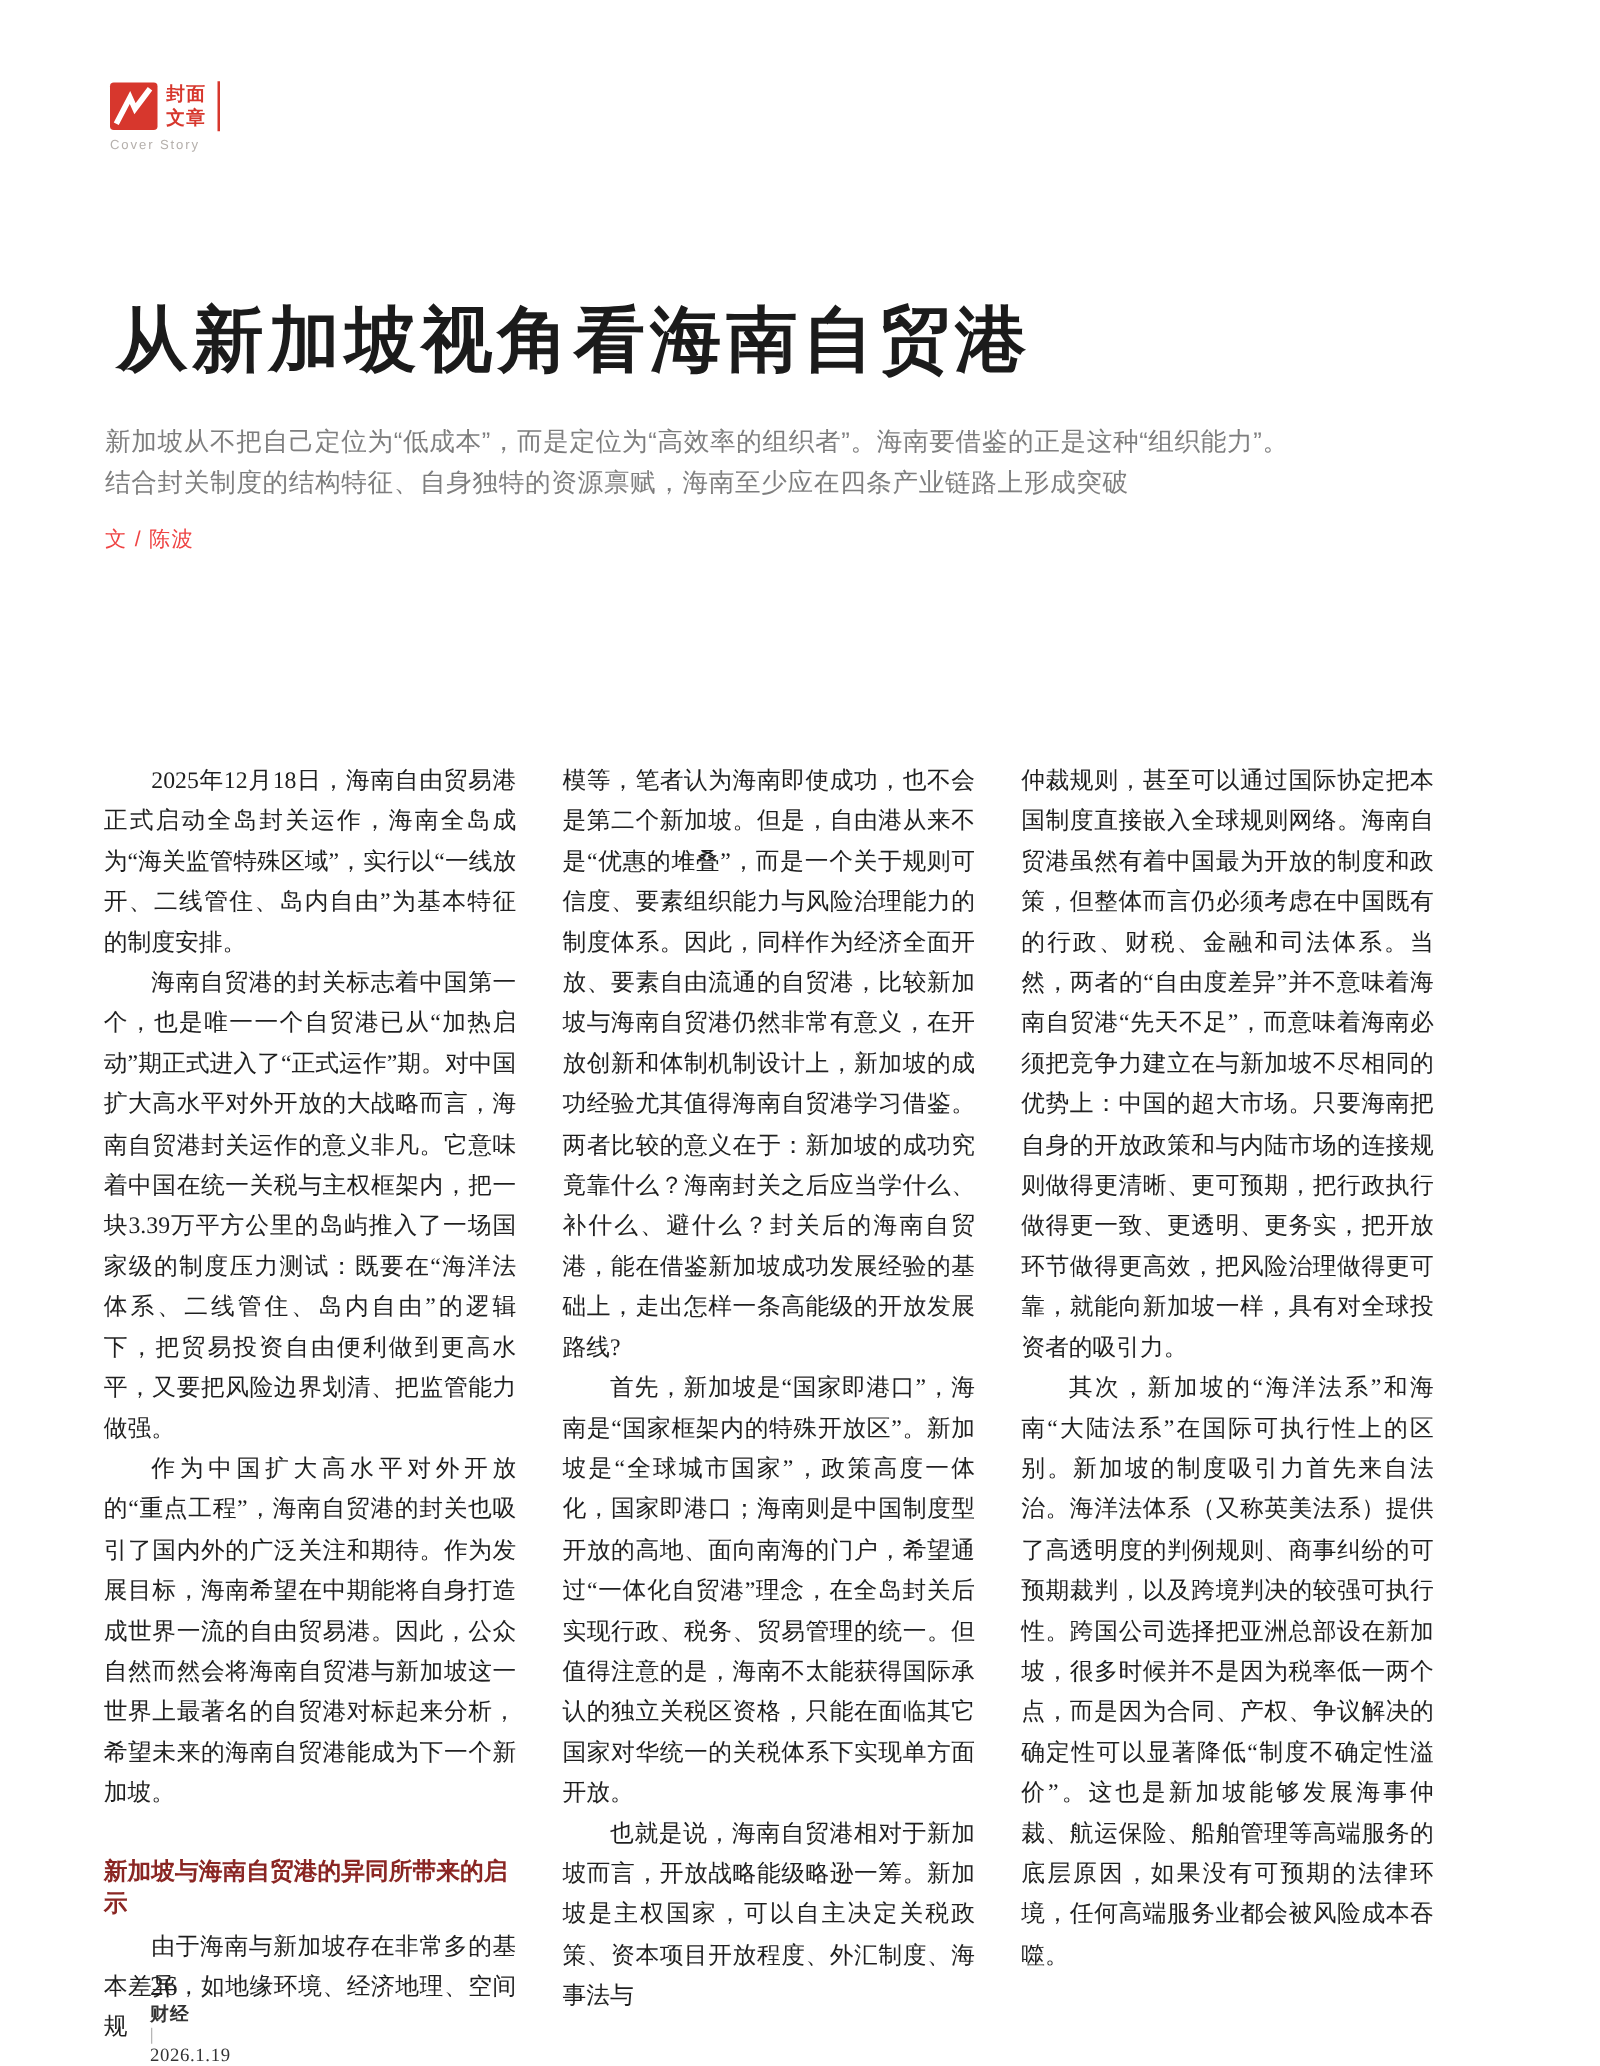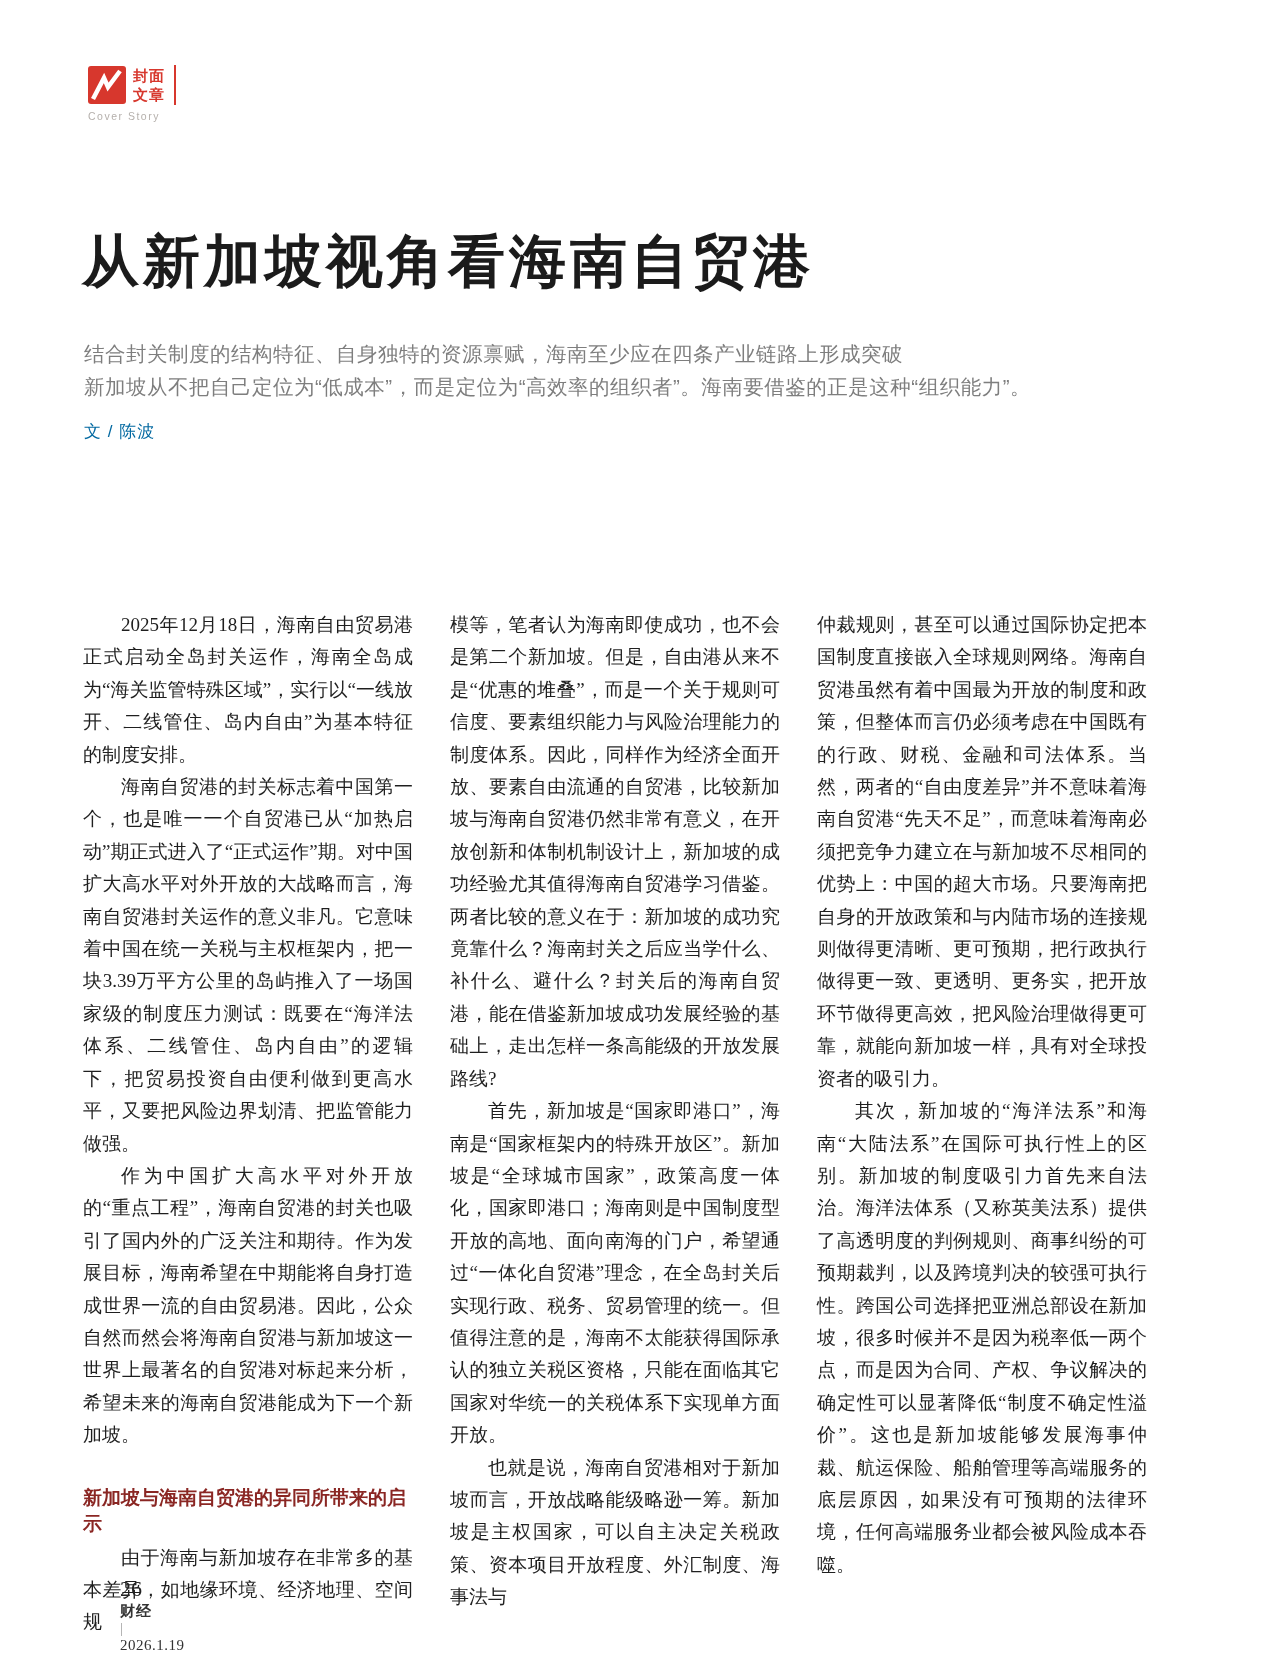--- a/index.html
+++ b/index.html
@@ -65,21 +65,21 @@
     font-size: 20.5px;
     line-height: 33px;
     color: #7e7e7e;
     letter-spacing: 0.5px;
   }
   .byline {
     position: absolute;
     left: 84px; top: 420px;
     font-family: "Liberation Sans", "DejaVu Sans", sans-serif;
     font-size: 17px;
-    color: #0369a1;
+    color: #ef4444;
     letter-spacing: 1px;
   }
 
   
   .columns {
     position: absolute;
     left: 83px; top: 609px;
     width: 1064px;
     display: flex;
     gap: 37px;
@@ -152,25 +152,25 @@
       </span>
       <div class="logo-cn">
         <div>封面</div>
         <div>文章</div>
       </div>
       <div class="logo-divider"></div>
     </div>
     <div class="logo-en">Cover Story</div>
   </div>
 
-  <h1 class="title" style="margin:0;">从新加坡视角看海南自贸港</h1>
+  <h1 class="title" style="margin:11px;">从新加坡视角看海南自贸港</h1>
 
   <div class="deck">
+    <div>新加坡从不把自己定位为“低成本”，而是定位为“高效率的组织者”。海南要借鉴的正是这种“组织能力”。</div>
     <div>结合封关制度的结构特征、自身独特的资源禀赋，海南至少应在四条产业链路上形成突破</div>
-    <div>新加坡从不把自己定位为“低成本”，而是定位为“高效率的组织者”。海南要借鉴的正是这种“组织能力”。</div>
   </div>
 
   <div class="byline">文 / 陈波</div>
 
   <div class="columns">
     <div class="column">
       <p class="indent">2025年12月18日，海南自由贸易港正式启动全岛封关运作，海南全岛成为“海关监管特殊区域”，实行以“一线放开、二线管住、岛内自由”为基本特征的制度安排。</p>
       <p class="indent">海南自贸港的封关标志着中国第一个，也是唯一一个自贸港已从“加热启动”期正式进入了“正式运作”期。对中国扩大高水平对外开放的大战略而言，海南自贸港封关运作的意义非凡。它意味着中国在统一关税与主权框架内，把一块3.39万平方公里的岛屿推入了一场国家级的制度压力测试：既要在“海洋法体系、二线管住、岛内自由”的逻辑下，把贸易投资自由便利做到更高水平，又要把风险边界划清、把监管能力做强。</p>
       <p class="indent">作为中国扩大高水平对外开放的“重点工程”，海南自贸港的封关也吸引了国内外的广泛关注和期待。作为发展目标，海南希望在中期能将自身打造成世界一流的自由贸易港。因此，公众自然而然会将海南自贸港与新加坡这一世界上最著名的自贸港对标起来分析，希望未来的海南自贸港能成为下一个新加坡。</p>
       <h2 class="subhead">新加坡与海南自贸港的异同所带来的启示</h2>

